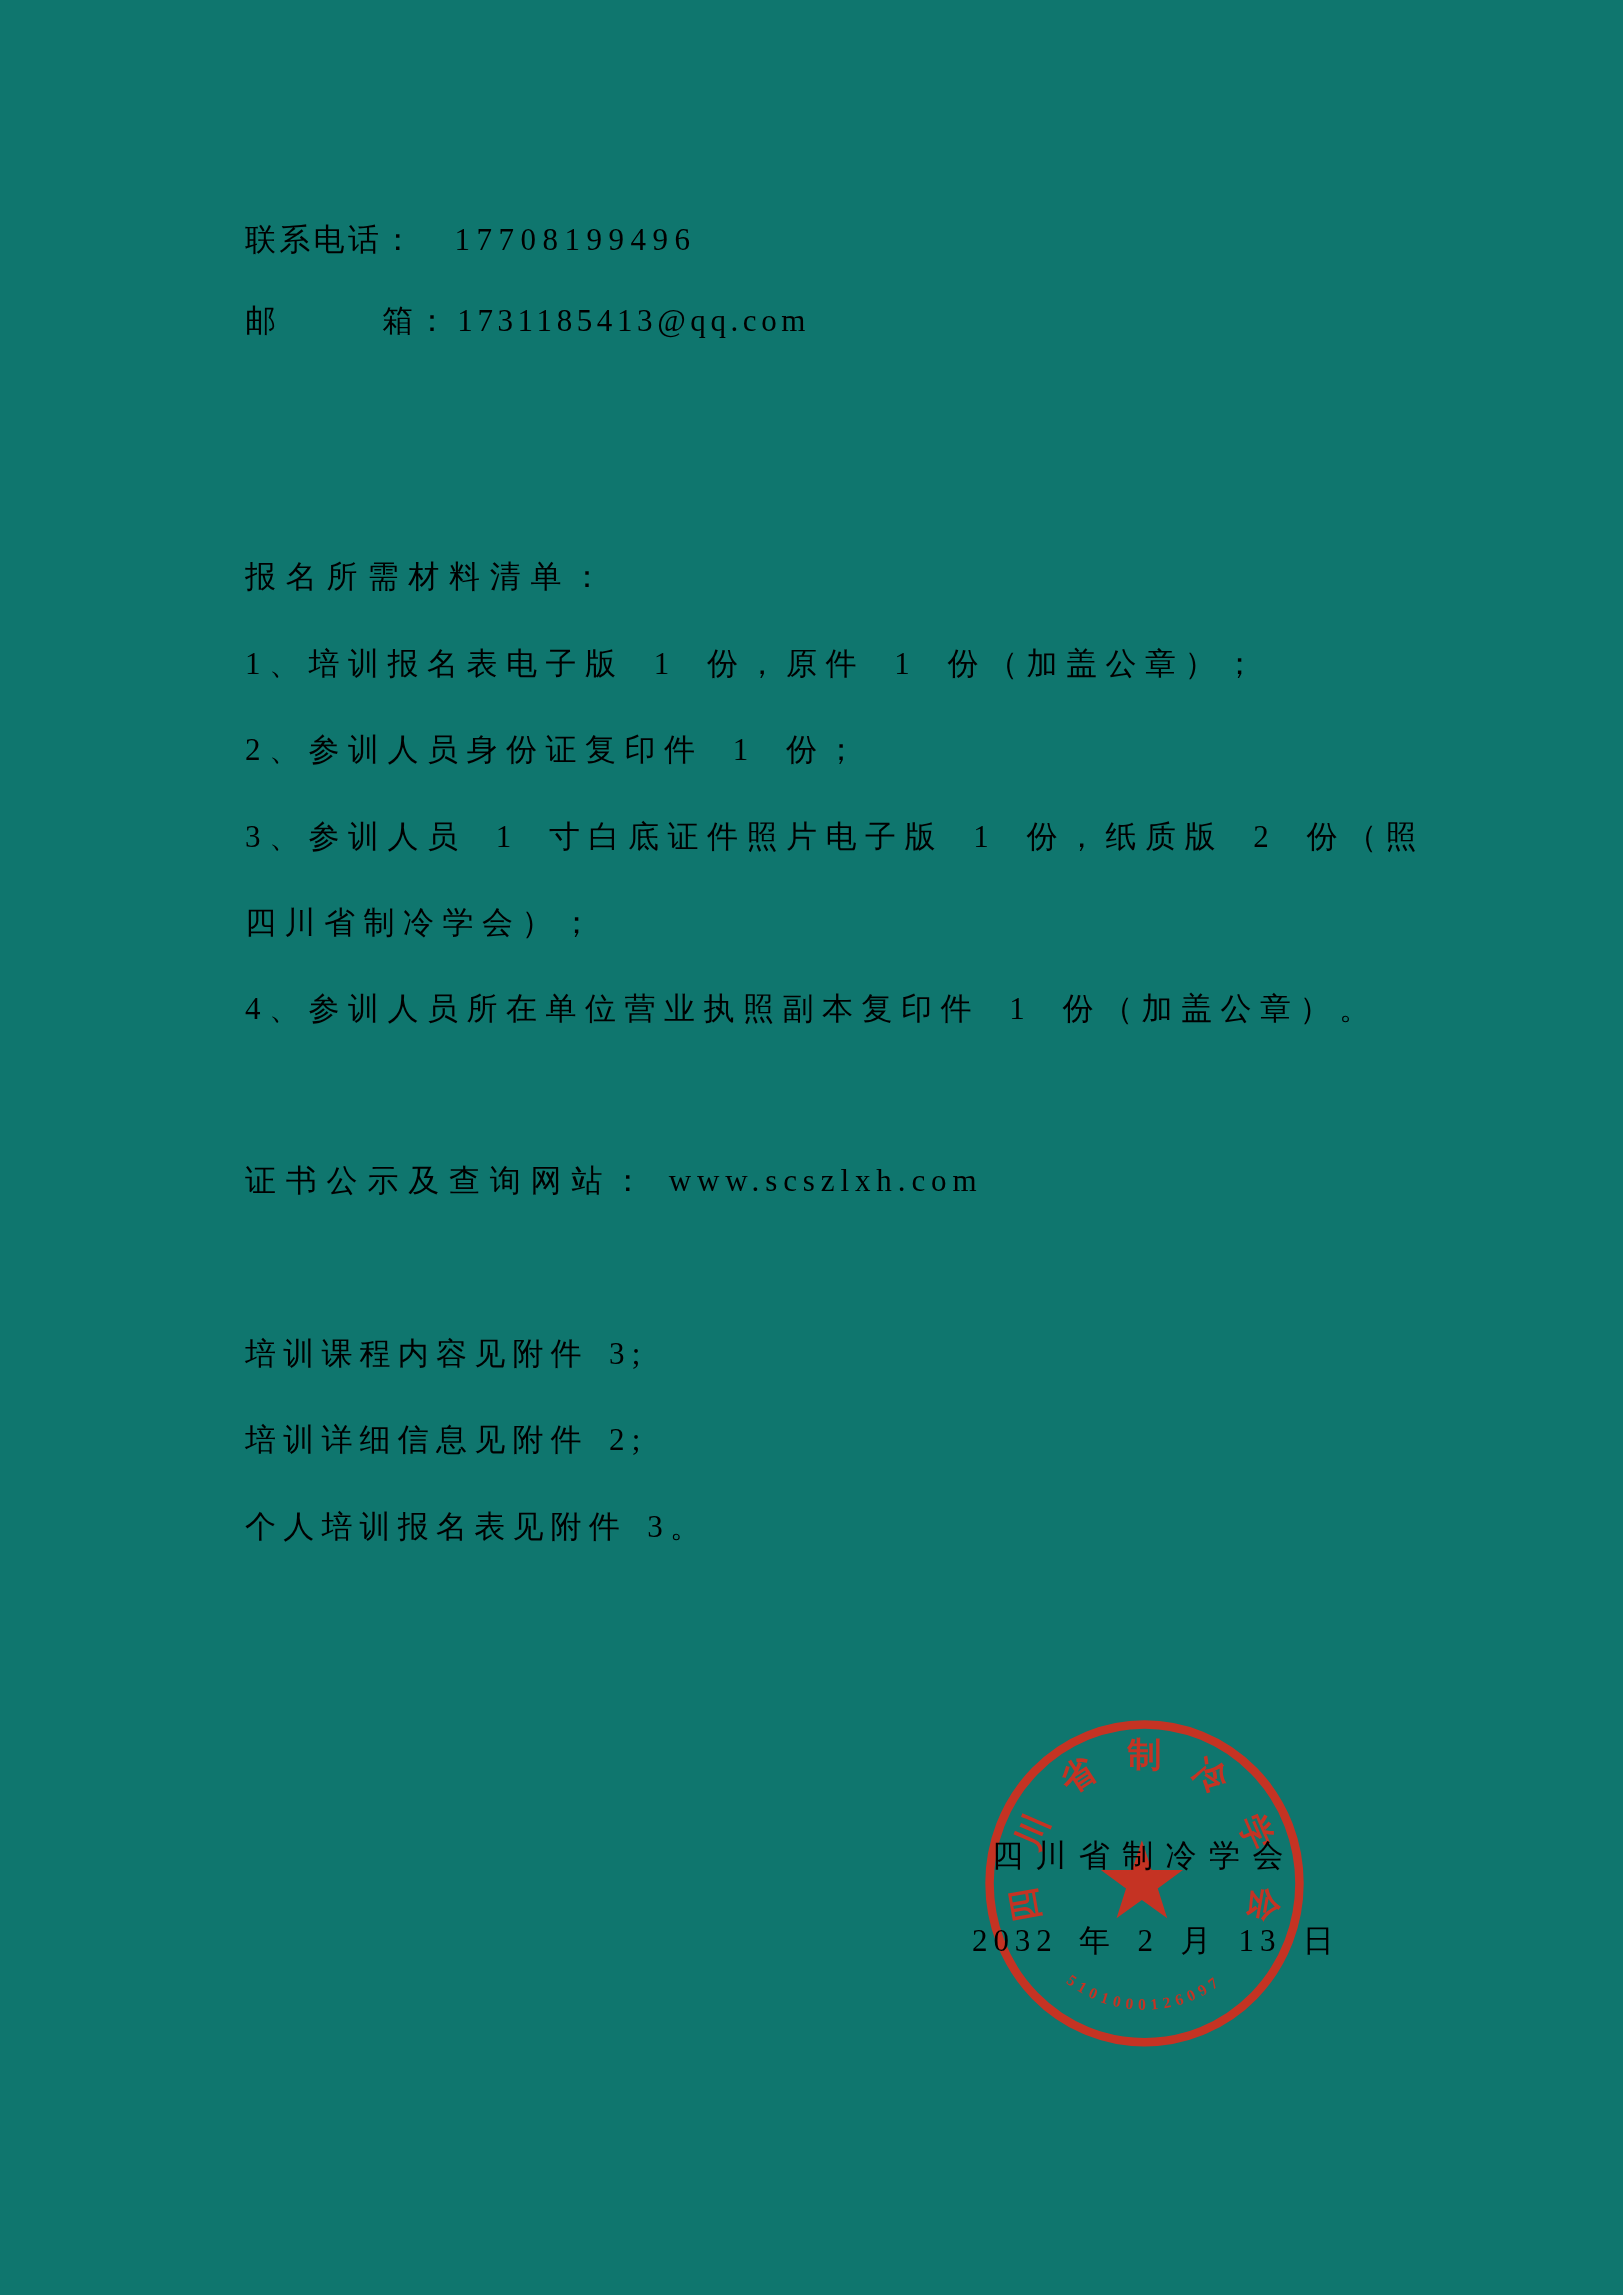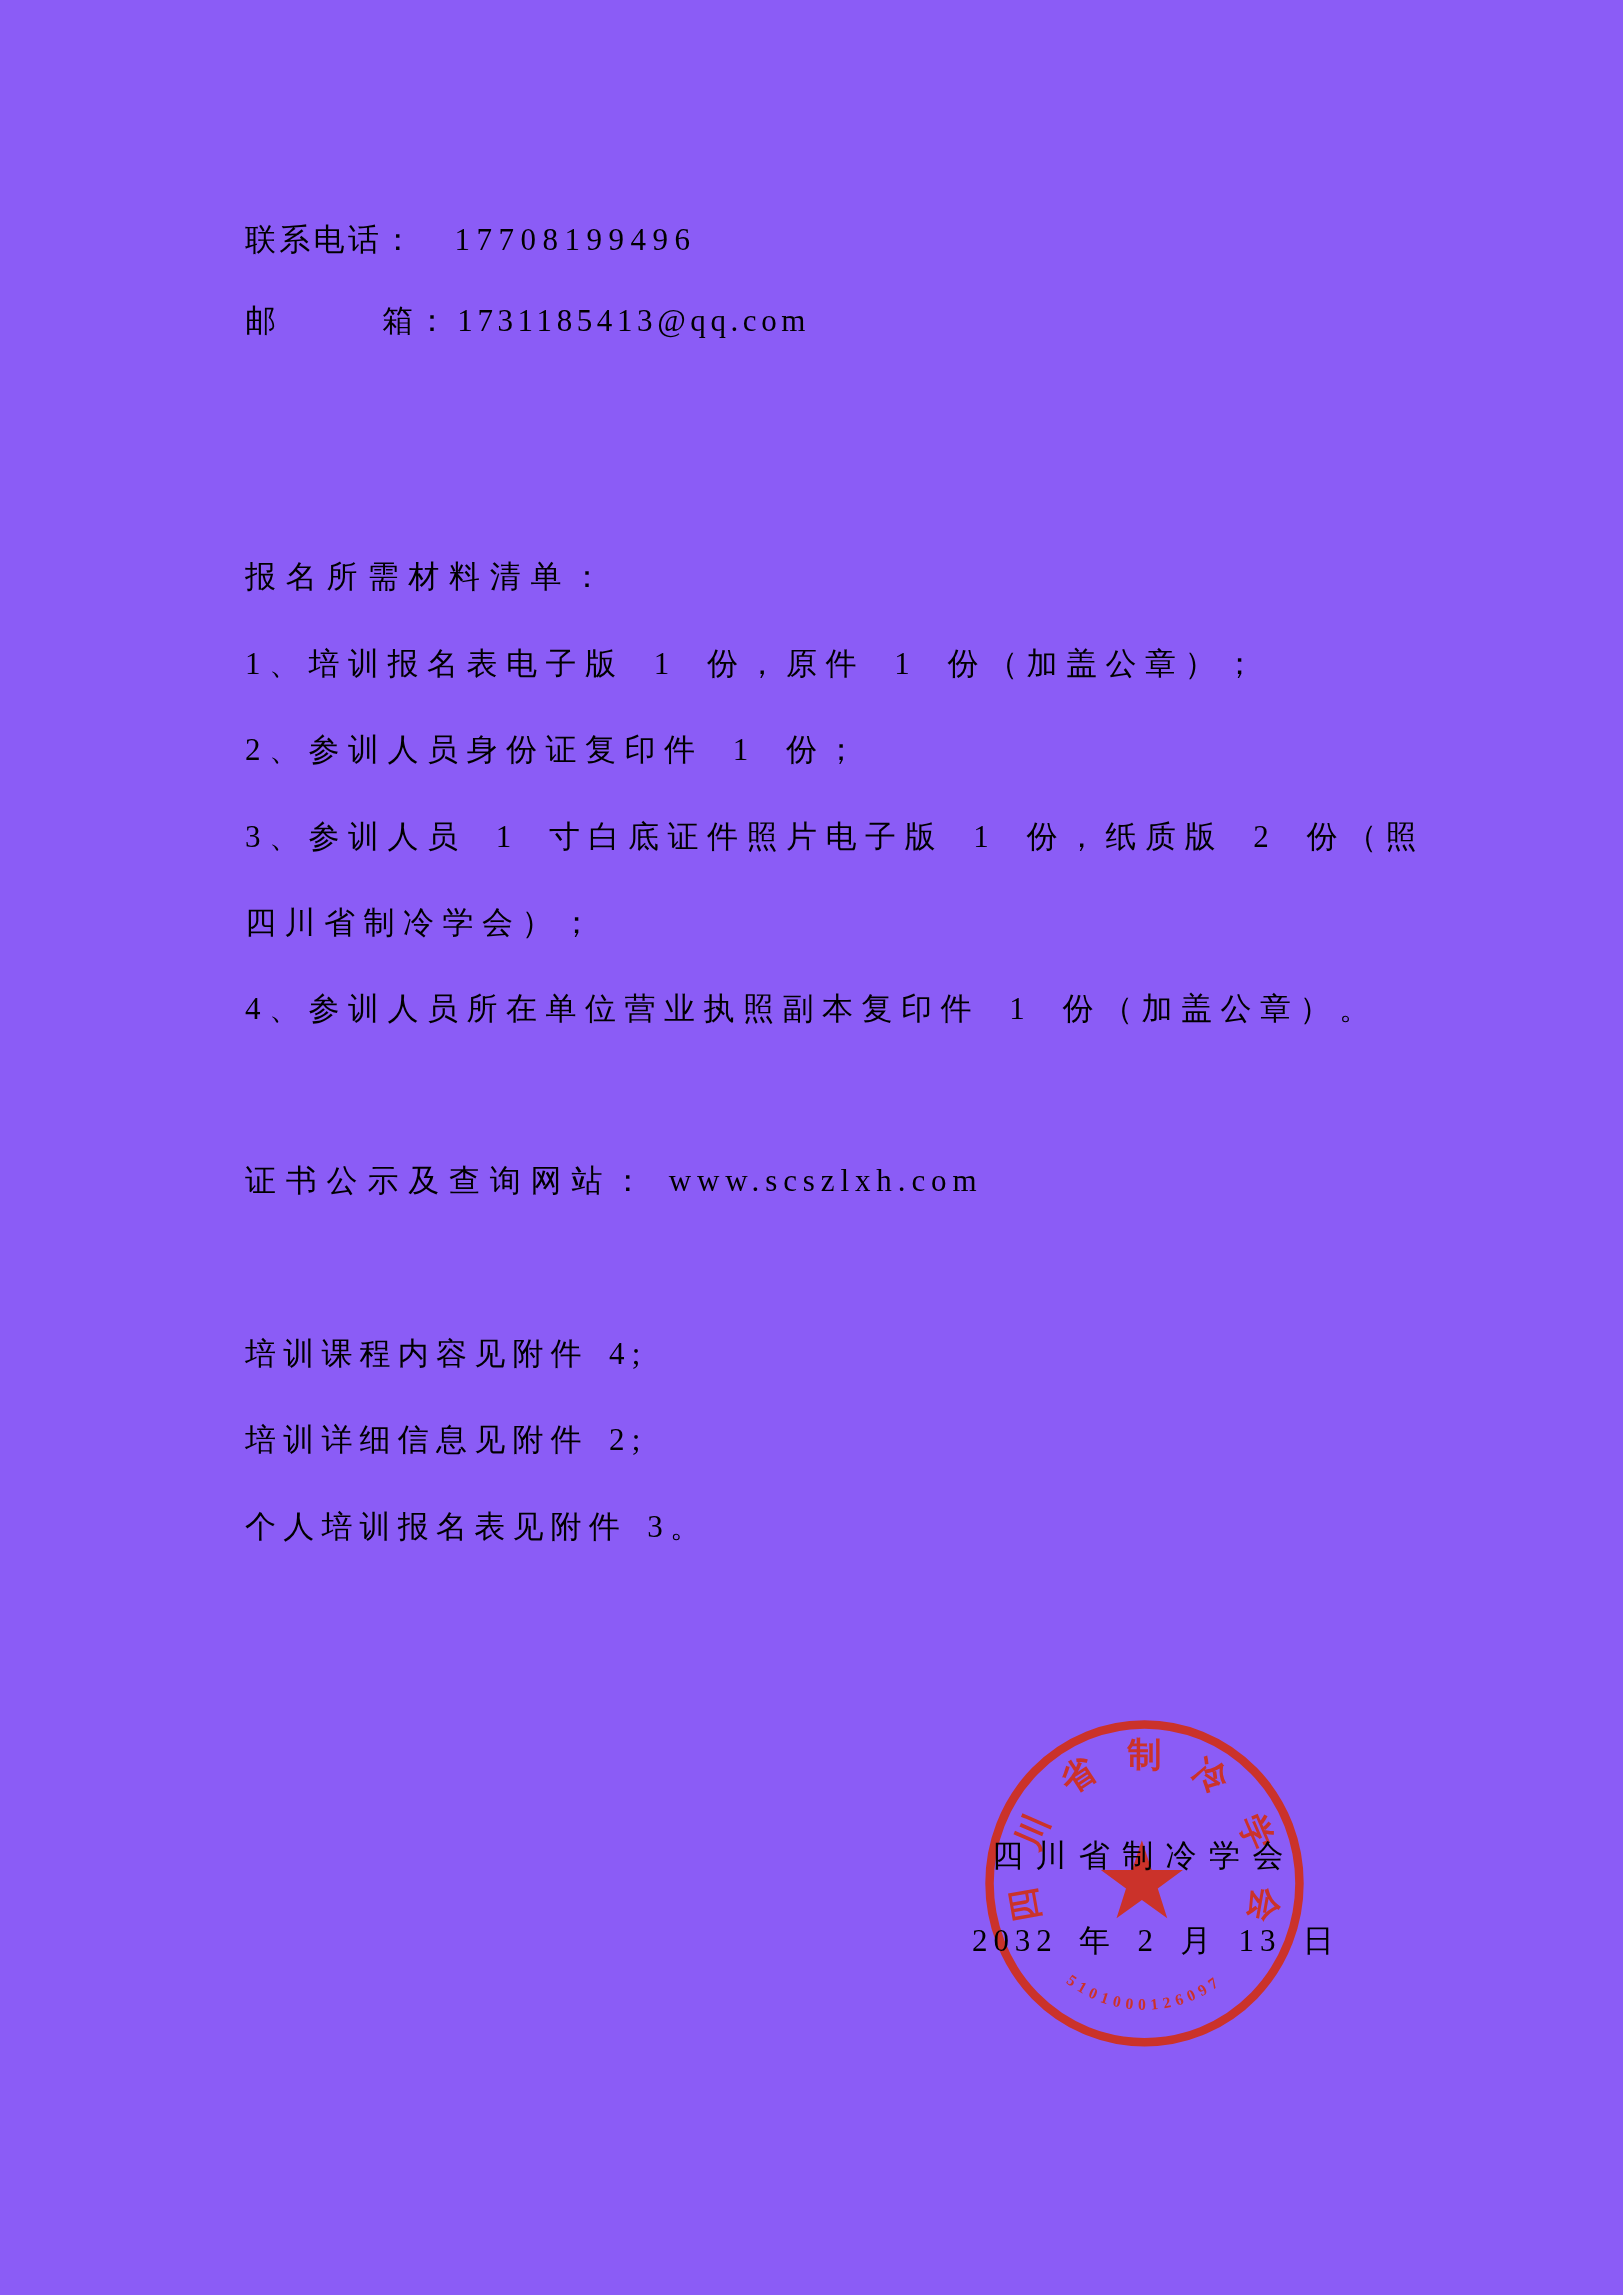--- a/index.html
+++ b/index.html
@@ -1,21 +1,21 @@
 <!DOCTYPE html>
 <html style="--seal-color: #cf3020;font-size:10.5px"><head>
 <meta charset="utf-8">
 <style>
   :root { --seal-color: #cf3020; }
   html, body { margin: 0; padding: 0; background: #ffffff; }
   .page {
     position: relative;
     width: 1623px;
     height: 2295px;
-    background: #8b5cf6;
+    background: #0f766e;
     font-family: "Liberation Serif", "DejaVu Serif", serif;
     color: #000;
     overflow: hidden;
   }
   .ln {
     position: absolute;
     left: 245px;
     font-size: 31px;
     line-height: 1.15;
     letter-spacing: 3.3px;
@@ -76,21 +76,21 @@
   <div class="ln ln-heading" style="top:559px">报名所需材料清单：</div>
 
   <div class="ln ln-item" style="top:646px">1、培训报名表电子版 1 份，原件 1 份（加盖公章）；</div>
   <div class="ln ln-item" style="top:732px">2、参训人员身份证复印件 1 份；</div>
   <div class="ln ln-item" style="top:819px">3、参训人员 1 寸白底证件照片电子版 1 份，纸质版 2 份（照</div>
   <div class="ln ln-item" style="top:905px">四川省制冷学会）；</div>
   <div class="ln ln-item" style="top:991px">4、参训人员所在单位营业执照副本复印件 1 份（加盖公章）。</div>
 
   <div class="ln" style="top:1163px"><span class="ln-site-label">证书公示及查询网站：</span><span class="site-url">www.scszlxh.com</span></div>
 
-  <div class="ln ln-att" style="top:1336px">培训课程内容见附件 4;</div>
+  <div class="ln ln-att" style="top:1336px">培训课程内容见附件 3;</div>
   <div class="ln ln-att" style="top:1422px">培训详细信息见附件 2;</div>
   <div class="ln ln-att" style="top:1509px">个人培训报名表见附件 3。</div>
 
   <div class="seal">
     <svg viewBox="0 0 494 510" xmlns="http://www.w3.org/2000/svg">
       <ellipse class="seal-ring-ellipse" cx="247" cy="254" rx="237" ry="243"></ellipse>
       <g>
           <text x="63.8" y="287.0" transform="rotate(-100.0 63.8 287.0)" class="seal-char">四</text>
           <text x="76.2" y="175.4" transform="rotate(-66.7 76.2 175.4)" class="seal-char">川</text>
           <text x="144.8" y="89.2" transform="rotate(-33.3 144.8 89.2)" class="seal-char">省</text>

